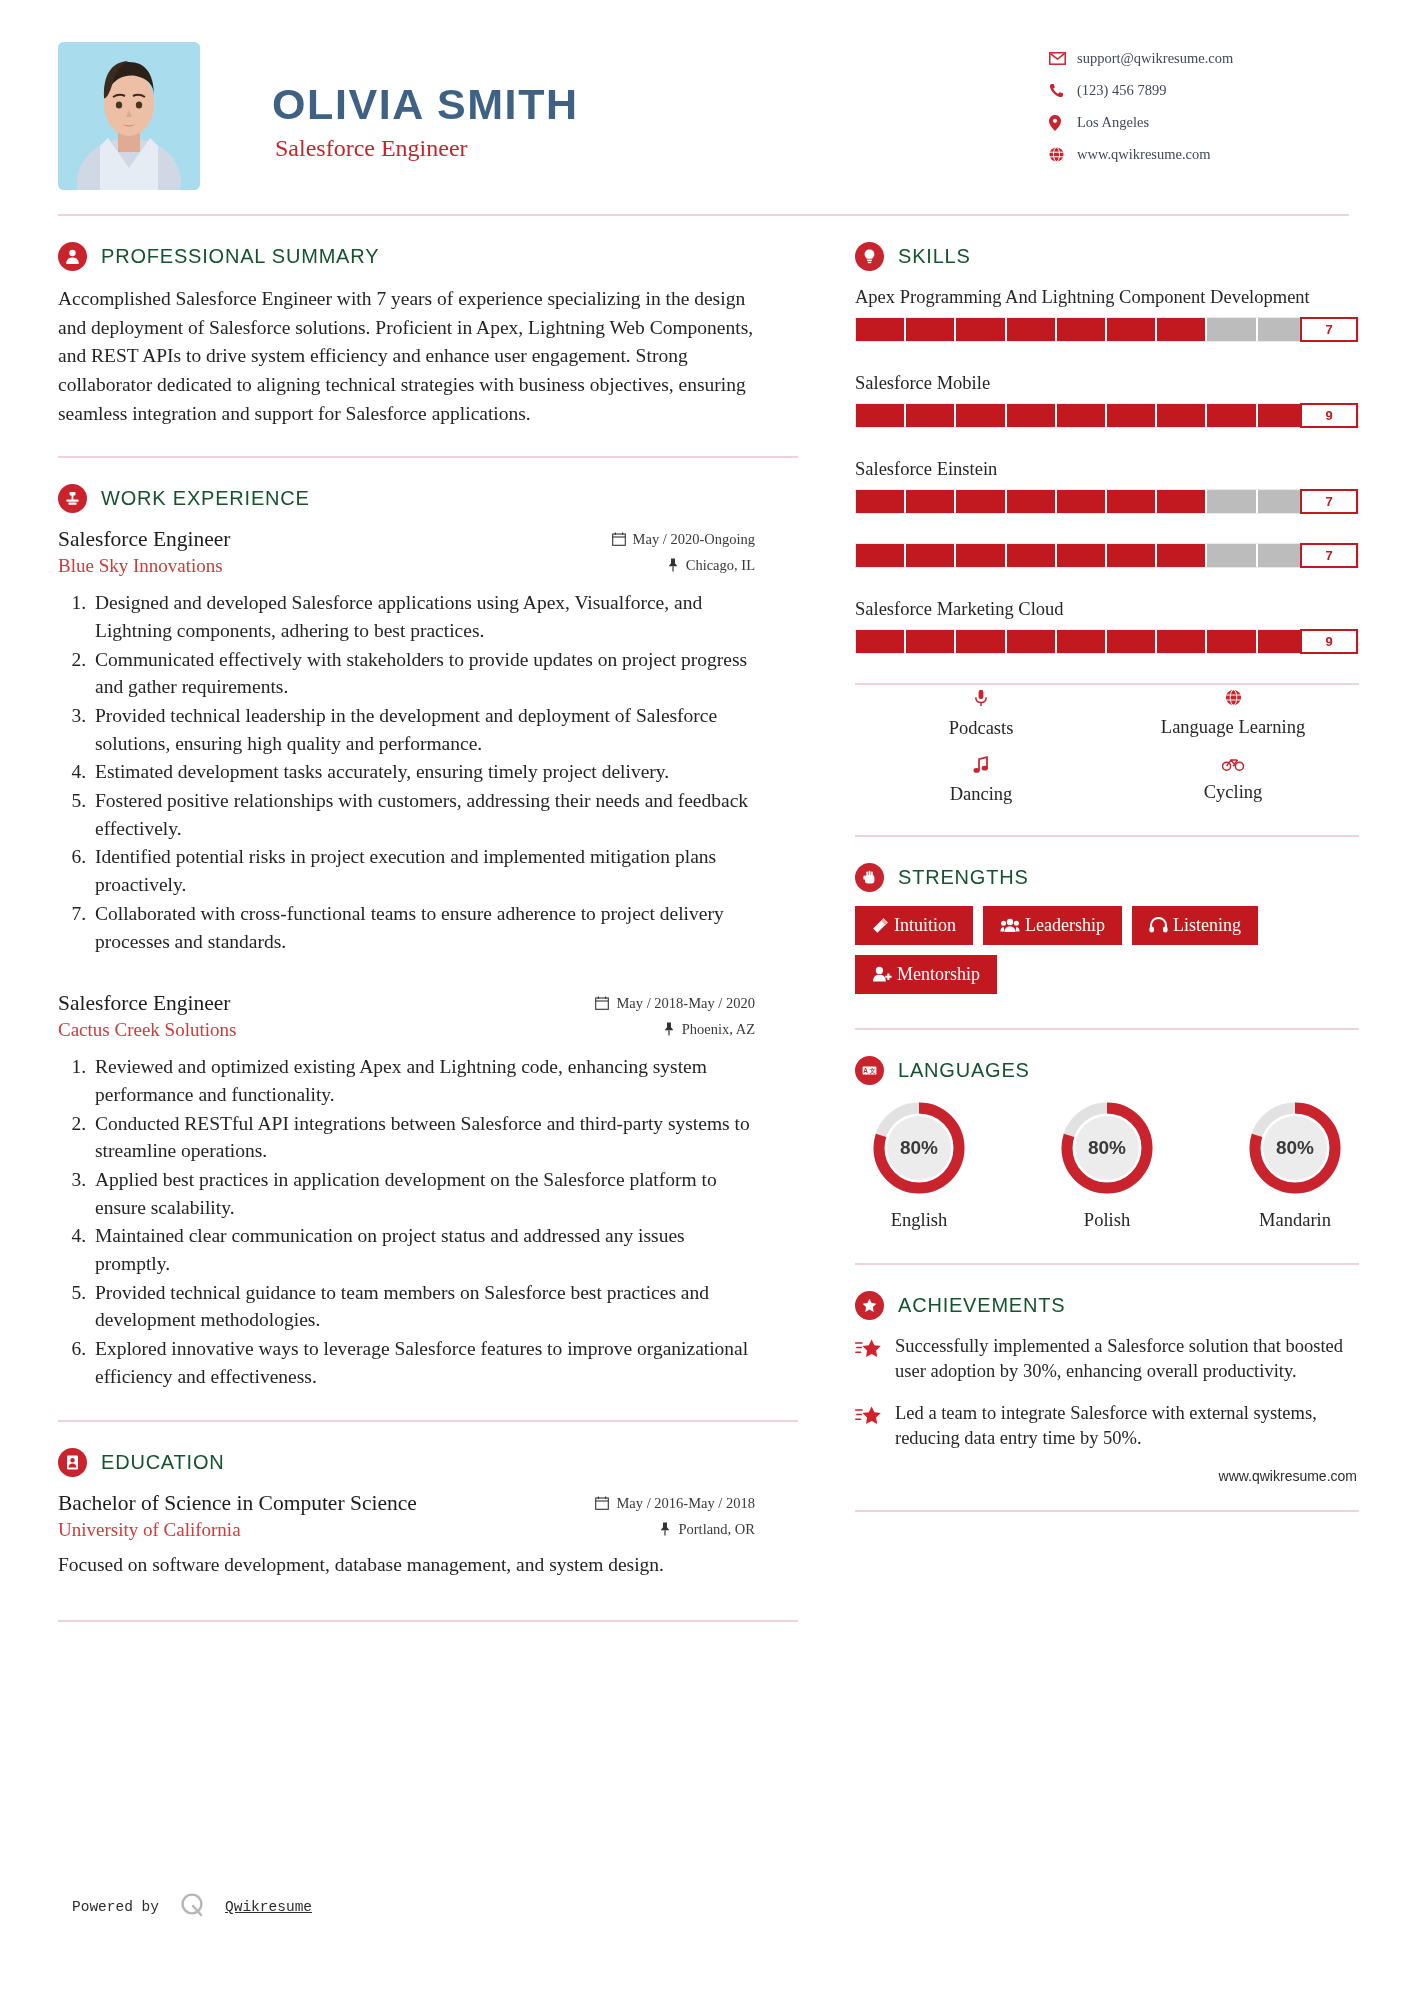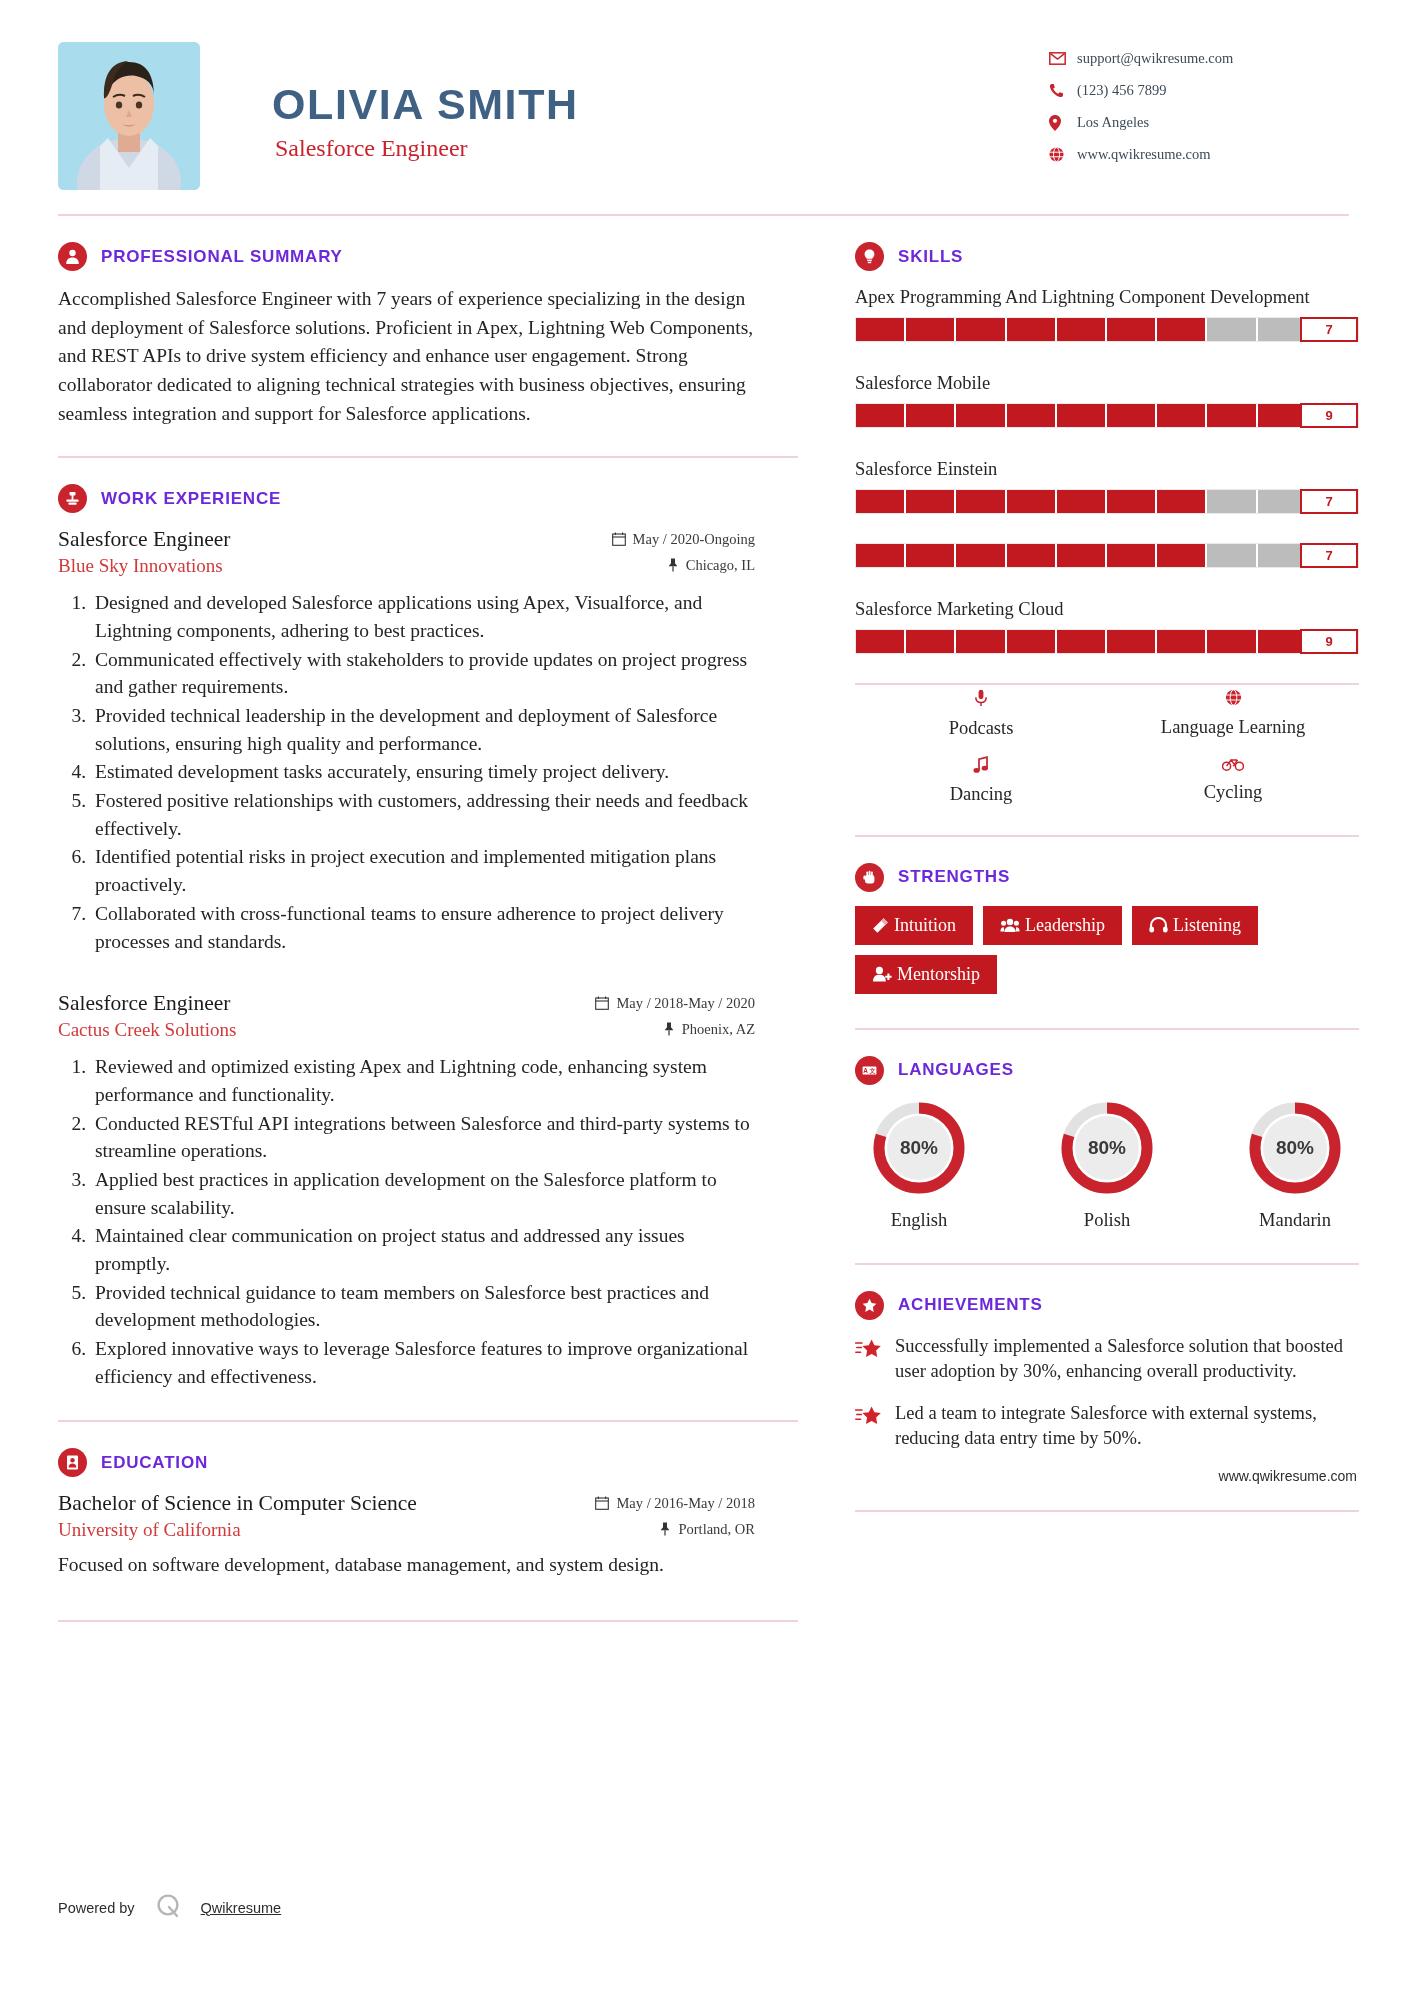--- a/index.html
+++ b/index.html
@@ -115,24 +115,24 @@
     border-radius: 50%;
     background: #c9232d;
     flex: none;
     display: flex;
     align-items: center;
     justify-content: center;
   }
   .sec-icon svg { display: block; }
   .sec-title {
     font-family: "Liberation Sans", sans-serif;
-    font-size: 17px;
-    font-weight: bold;
+    font-size: 20px;
+    font-weight: normal;
     letter-spacing: 0.8px;
-    color: #6d28d9;
+    color: #14532d;
   }
 
   
   .summary-text {
     font-size: 19.5px;
     line-height: 1.47;
     color: #242424;
   }
 
   
@@ -294,26 +294,26 @@
   .ach svg { display: block; flex: none; margin-top: 4px; }
   .ach-text {
     font-size: 18.5px;
     line-height: 1.38;
     color: #262626;
   }
 
   
   .footer-left {
     position: absolute;
-    left: 58px;
+    left: 72px;
     bottom: 68px;
     display: flex;
     align-items: center;
     gap: 20px;
-    font-family: Liberation Sans, sans-serif;
+    font-family: Liberation Mono, monospace;
     font-size: 14.5px;
     color: #2c2c2c;
   }
   .footer-left .qlogo { flex: none; }
   .footer-brand { text-decoration: underline; }
 
   .footer-right {
     text-align: right;
     font-family: "Liberation Sans", sans-serif;
     font-size: 14px;

